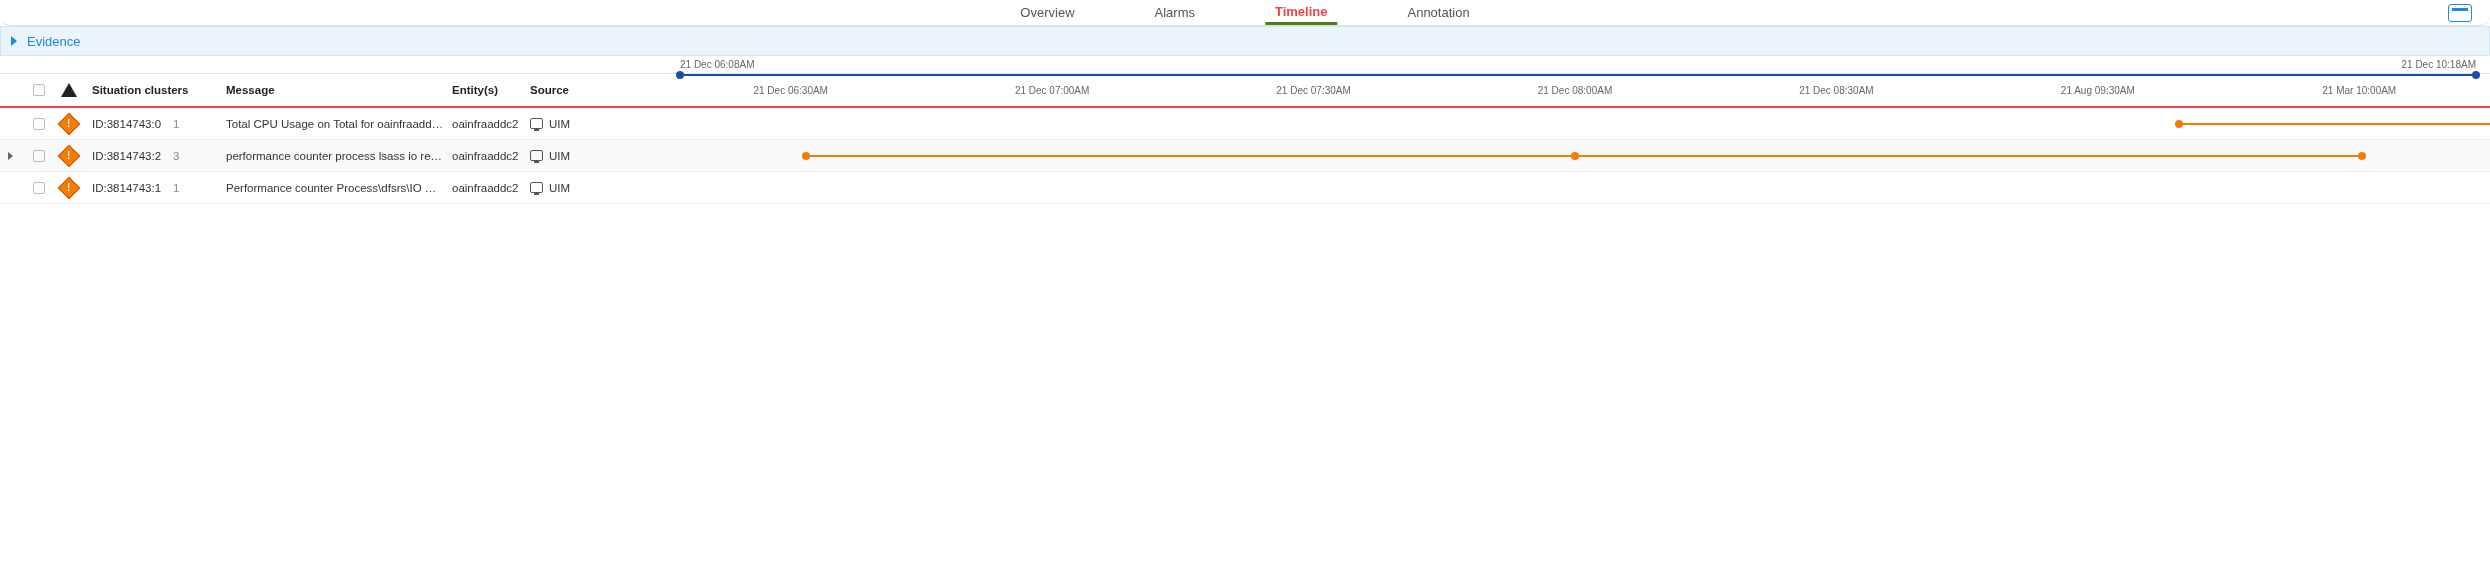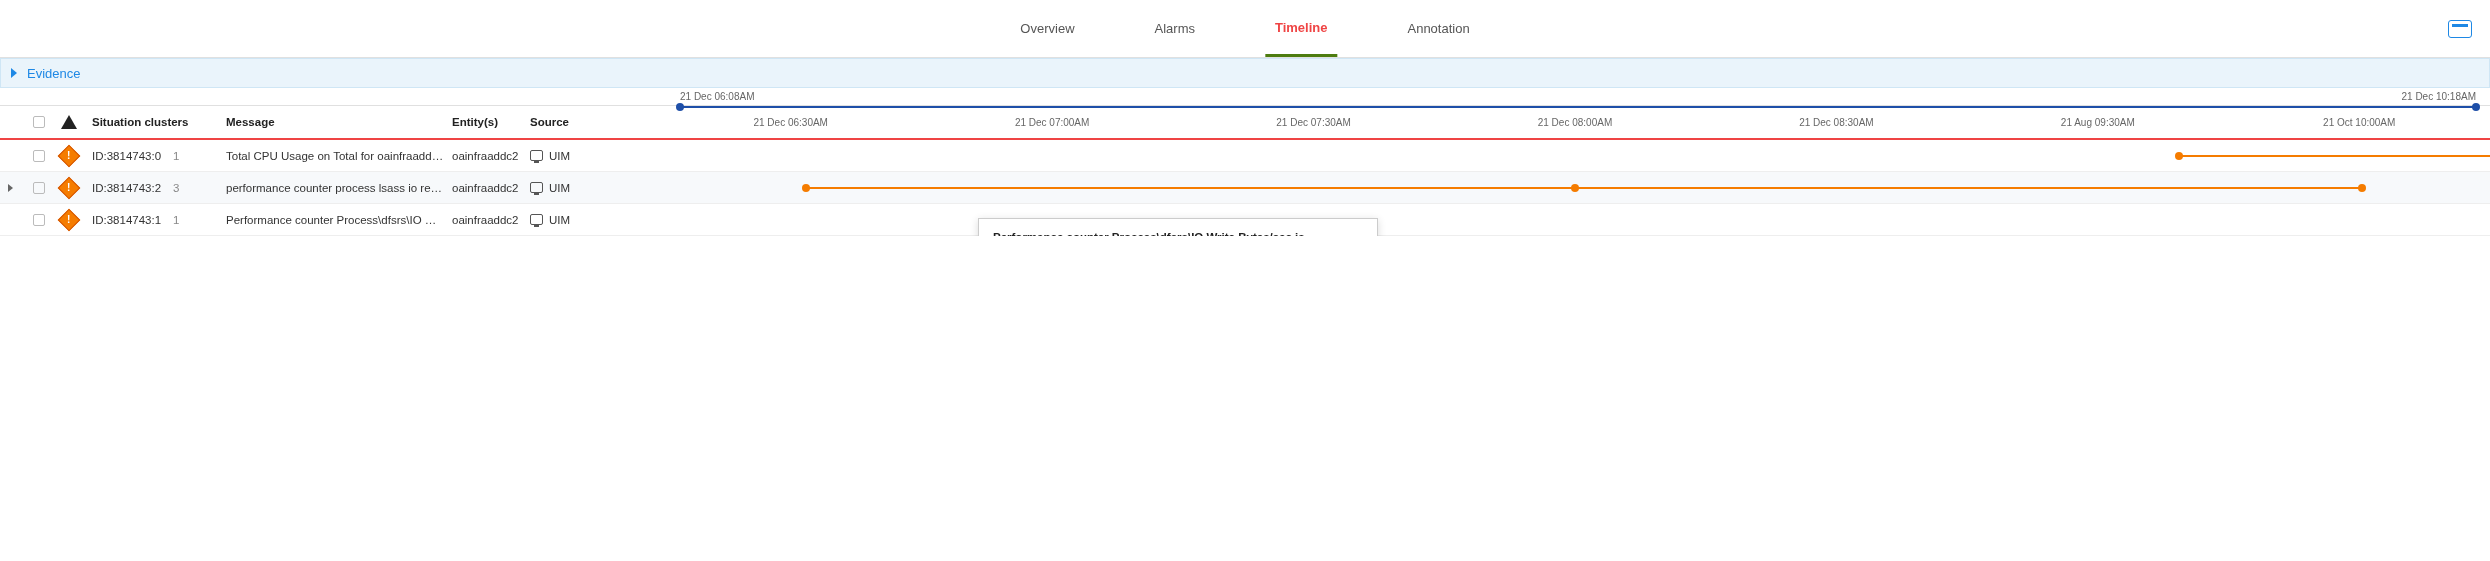--- a/index.html
+++ b/index.html
@@ -1,19 +1,19 @@
 <!DOCTYPE html>
 <html><head>
 <meta charset="utf-8">
 <style>
   * { box-sizing: border-box; margin: 0; padding: 0; }
   body { font-family: -apple-system, BlinkMacSystemFont, "Segoe UI", Arial, sans-serif; font-size: 12px; color: #333; background: #fff; }
 
   
-  .tabs-bar { display: flex; align-items: center; height: 58px; border-bottom: 1px solid #e0e0e0; position: relative; }
+  .tabs-bar { display: flex; align-items: center; height: 26px; border-bottom: 1px solid #e0e0e0; position: relative; border-radius: 11px; }
   .tabs-center { display: flex; gap: 60px; position: absolute; left: 50%; transform: translateX(-50%); height: 100%; }
   .tab { display: flex; align-items: center; height: 100%; padding: 0 10px; color: #555; cursor: pointer; font-size: 13px; }
   .tab.active { color: #ef4444; font-weight: 700; border-bottom: 3px solid #4d7c0f; align-items: center; }
   .tabs-right { margin-left: auto; padding-right: 18px; display:flex; align-items:center; }
   .calendar-btn { width: 24px; height: 18px; border: 1.5px solid #1e88e5; border-radius: 3px; position: relative; cursor: pointer; }
   .calendar-btn::before { content:""; position:absolute; left:3px; right:3px; top:3px; height:3px; background:#1e88e5; }
 
   
   .evidence-bar { background: #eaf4fb; border: 1px solid #cfe6f5; height: 30px; display: flex; align-items: center; padding: 0 10px; gap: 10px; }
   .evidence-caret { width:0; height:0; border-top:5px solid transparent; border-bottom:5px solid transparent; border-left:6px solid #1e88e5; }
@@ -132,21 +132,21 @@
     <div class="col-source">
         <span>Source</span>
       </div>
     <div class="time-ticks">
       <div class="tick">21 Dec 06:30AM</div>
       <div class="tick">21 Dec 07:00AM</div>
       <div class="tick">21 Dec 07:30AM</div>
       <div class="tick">21 Dec 08:00AM</div>
       <div class="tick">21 Dec 08:30AM</div>
       <div class="tick">21 Aug 09:30AM</div>
-      <div class="tick">21 Oct 10:00AM</div>
+      <div class="tick">21 Mar 10:00AM</div>
     </div>
   </div>
 
   <div class="row">
     <div class="col-expand"></div>
     <div class="col-check">
         <div class="chk"></div>
       </div>
     <div class="col-sev">
         <div class="sev-icon sev-warn">

